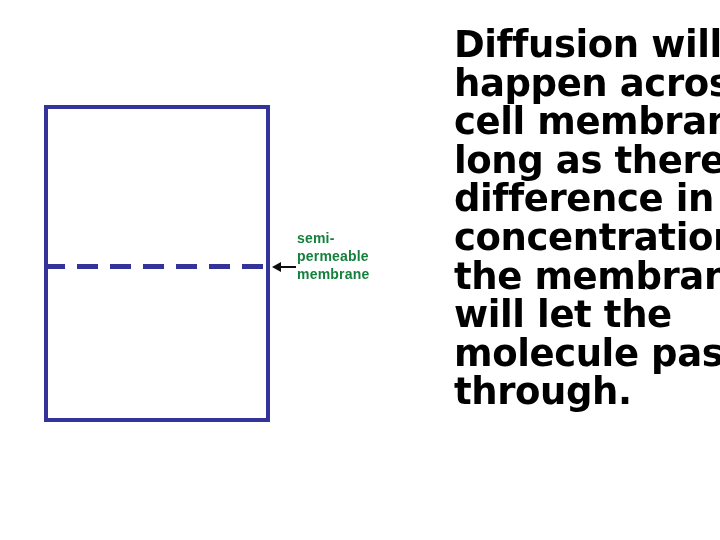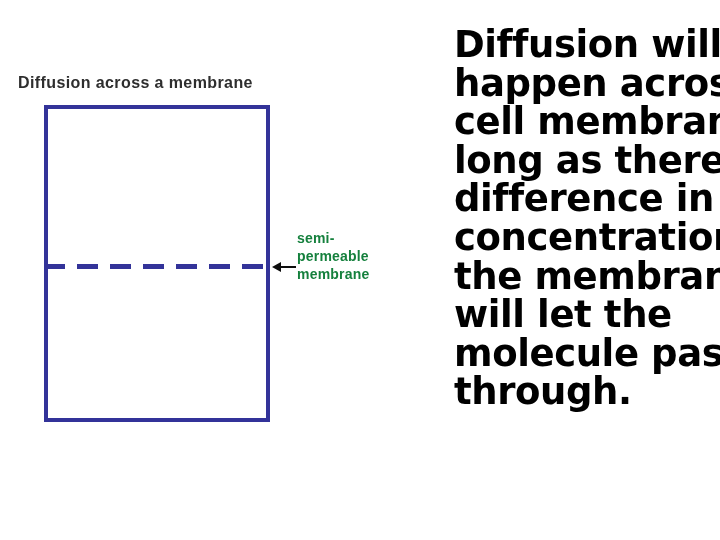--- a/index.html
+++ b/index.html
@@ -95,21 +95,20 @@
     color: #000000;
     white-space: pre;
     margin-left: 36px;
   }
 </style>
 </head>
 <body>
 
 <div class="slide">
 
-  <div class="diagram-title">Diffusion across a membrane</div>
 
   <div class="container-rect"></div>
 
   <div class="membrane-line"></div>
 
   <div class="arrow">
     <div class="arrow-head"></div>
     <div class="arrow-tail"></div>
   </div>
 

